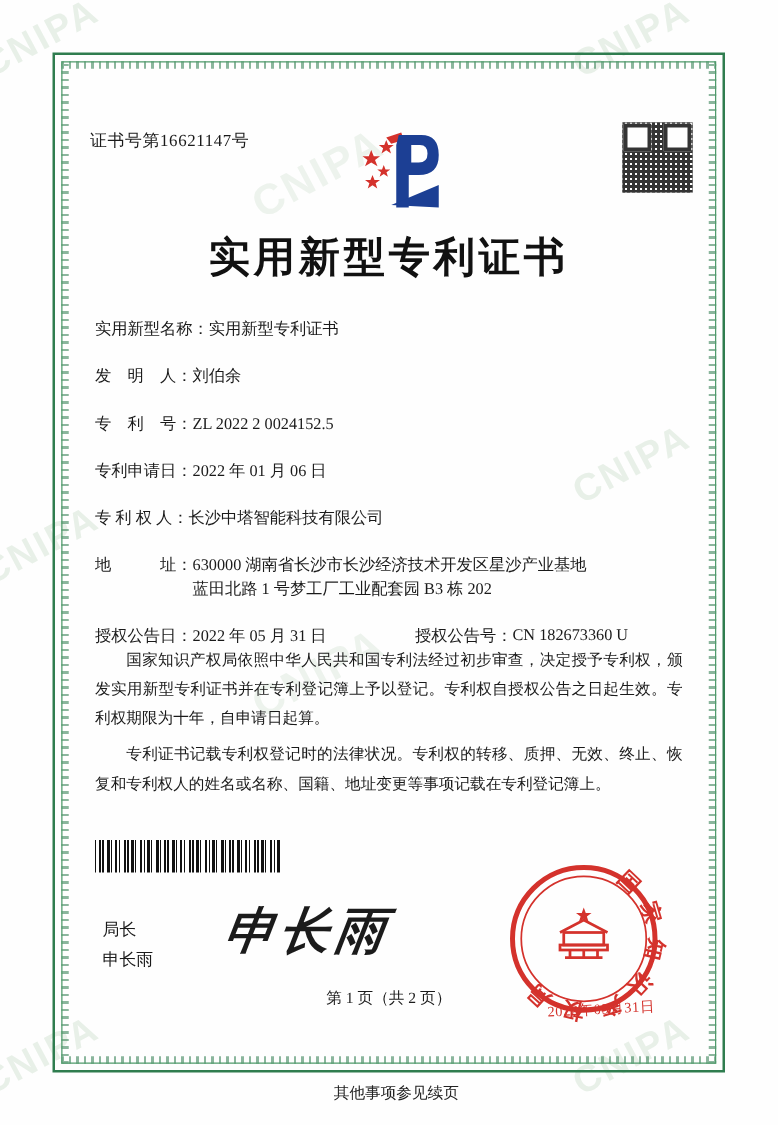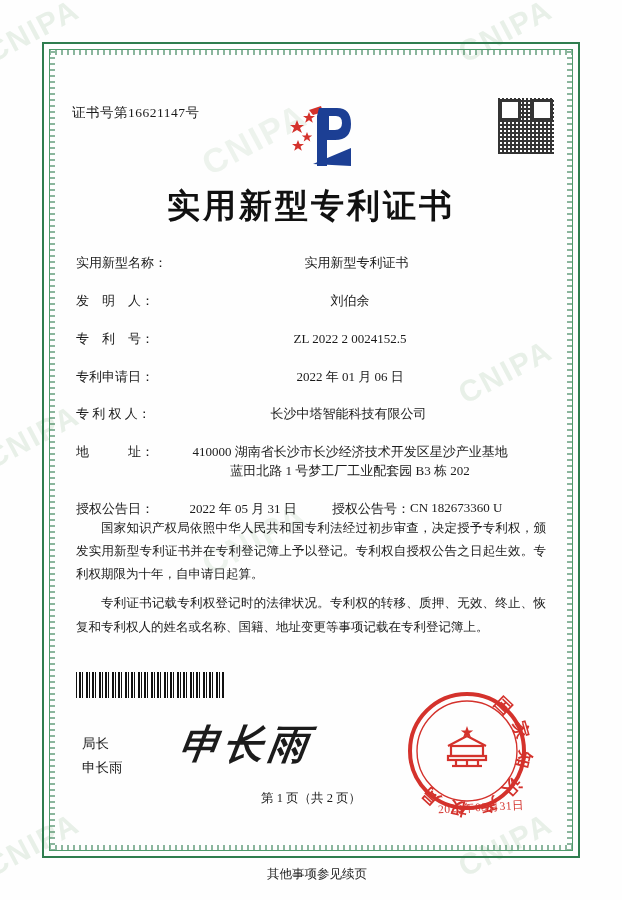--- a/index.html
+++ b/index.html
@@ -124,21 +124,20 @@
     letter-spacing: 3px;
     color: #111;
   }
 
   
   .fields {
     position: absolute;
     left: 14px; top: 192px;
     width: 470px;
     font-size: 13px;
-    text-align: center;
   }
   .frow {
     display: flex;
     align-items: flex-start;
     margin-bottom: 19px;
     line-height: 1.45;
   }
   .flabel {
     flex: 0 0 auto;
     white-space: pre;
@@ -276,21 +275,21 @@
       <div class="frow">
         <span class="flabel">专利申请日：</span>
         <span class="fvalue">2022 年 01 月 06 日</span>
       </div>
       <div class="frow">
         <span class="flabel">专 利 权 人：</span>
         <span class="fvalue">长沙中塔智能科技有限公司</span>
       </div>
       <div class="frow">
         <span class="flabel">地　　　址：</span>
-        <span class="fvalue">410000 湖南省长沙市长沙经济技术开发区星沙产业基地
+        <span class="fvalue">630000 湖南省长沙市长沙经济技术开发区星沙产业基地
 蓝田北路 1 号梦工厂工业配套园 B3 栋 202</span>
       </div>
       <div class="frow-split">
         <span class="half left">
           <span class="flabel">授权公告日：</span>
           <span class="fvalue">2022 年 05 月 31 日</span>
         </span>
         <span class="half">
           <span class="flabel">授权公告号：</span>
           <span class="fvalue">CN 182673360 U</span>

